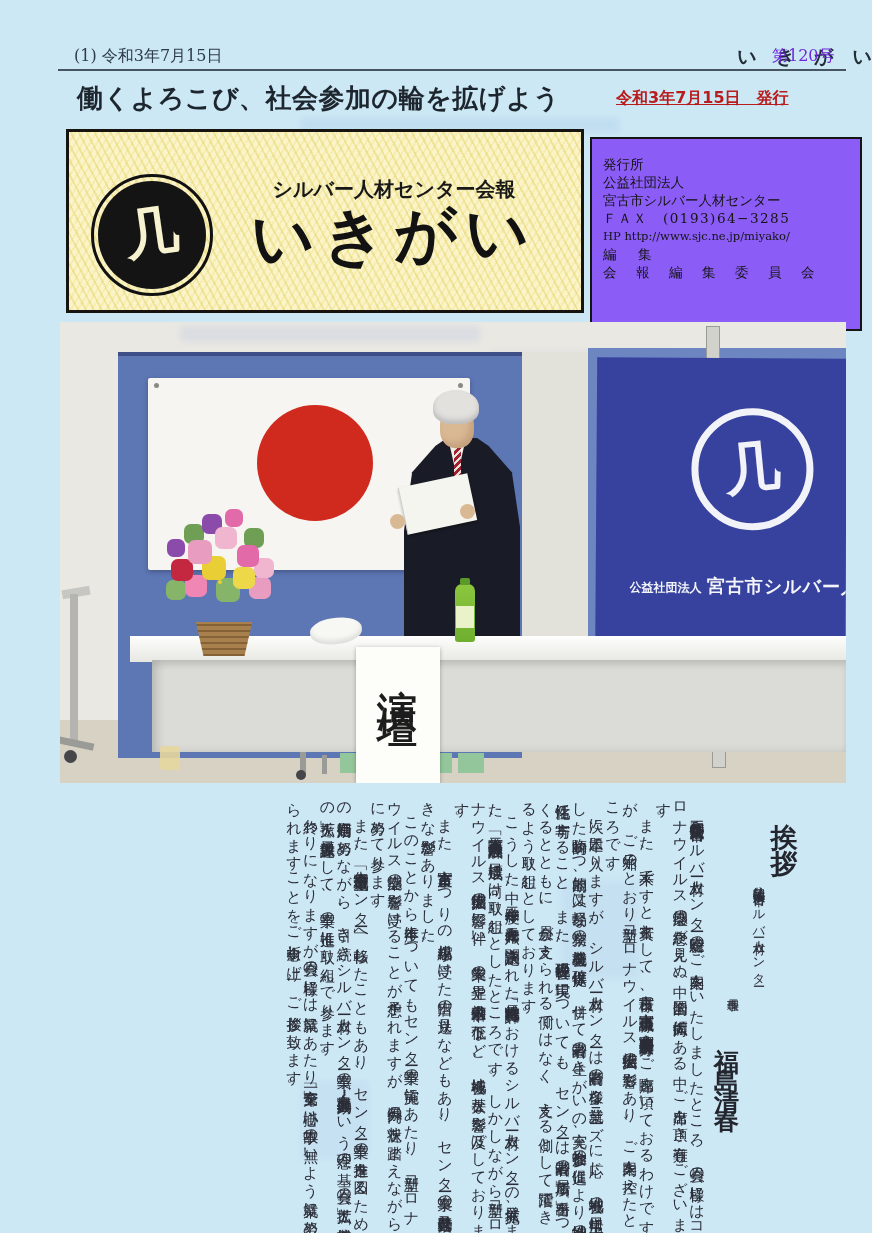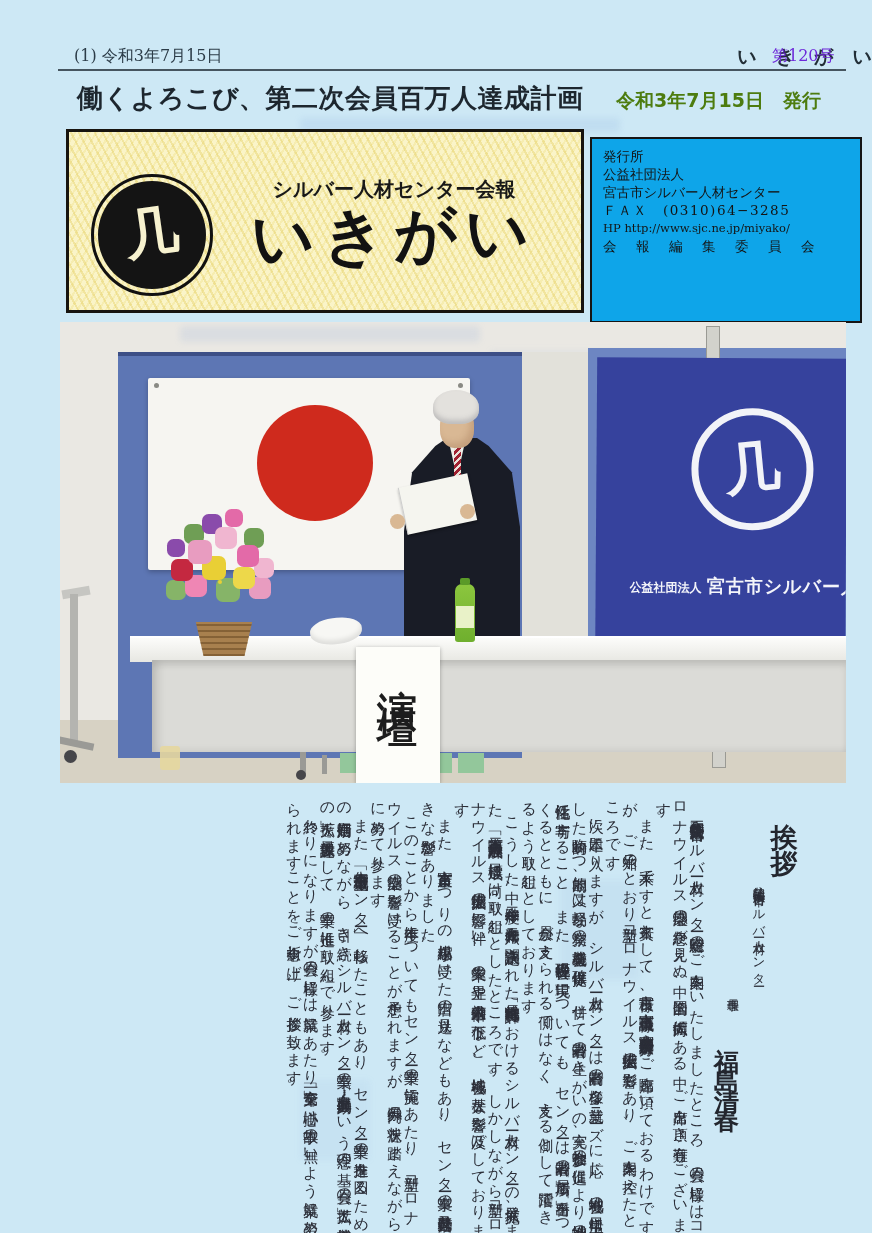--- a/index.html
+++ b/index.html
@@ -9,35 +9,35 @@
   .sans{font-family:"DejaVu Sans","Liberation Sans",sans-serif;}
   .serif{font-family:"DejaVu Serif","Liberation Serif",serif;}
   .vtext{writing-mode:vertical-rl;text-orientation:upright;}
   
   .hdr-date{left:74px;top:46px;font-size:16px;color:#2c3c48;text-align:center;}
   .hdr-title{left:0;right:0;top:44px;text-align:right;font-size:19px;font-weight:bold;color:#222e36;}
   .hdr-issue{left:752px;top:46px;font-size:16px;color:#6d28d9;margin-left:20px;}
   .hdr-rule{left:58px;top:69px;width:788px;border-top:2px solid #46555f;}
   
   .slogan{left:77px;top:81px;font-size:26px;font-weight:bold;color:#1d262e;letter-spacing:0.5px;}
-  .slogan-date{left:616px;top:88px;font-size:19px;font-weight:bold;color:#4d7c0f;}
+  .slogan-date{left:616px;top:88px;font-size:16px;font-weight:bold;color:#b91c1c;text-decoration:underline;}
   
   .masthead{left:66px;top:129px;width:512px;height:178px;border:3px solid #17140f;
     background-color:#faf4c8;
     background-image:
       repeating-linear-gradient(62deg, rgba(226,203,90,.38) 0 2px, rgba(0,0,0,0) 2px 7px),
       repeating-linear-gradient(-58deg, rgba(238,222,130,.34) 0 2px, rgba(0,0,0,0) 2px 6px);}
   .mh-city{left:150px;top:10px;width:350px;text-align:center;font-size:20px;font-weight:bold;color:#181818;}
   .mh-sub{left:150px;top:44px;width:350px;text-align:center;font-size:20px;font-weight:bold;color:#181818;}
   .mh-title{left:150px;top:72px;width:350px;text-align:center;font-size:62px;line-height:1;font-weight:bold;color:#121212;transform:rotate(-1.5deg);letter-spacing:8px;}
   .mh-logo-outer{left:22px;top:42px;width:108px;height:108px;border:3px solid #111;border-radius:50%;padding:4px;}
   .mh-logo-inner{width:100%;height:100%;background:#141414;border-radius:50%;display:flex;align-items:center;justify-content:center;}
   .mh-logo-glyph{color:#f7f2cf;font-size:54px;font-weight:bold;transform:rotate(-8deg) translateY(-2px);}
   
-  .pubbox{left:590px;top:137px;width:251px;height:170px;border:2px solid #151515;background:#0ea5e9;padding:8px 6px 4px 11px;box-sizing:content-box;}
+  .pubbox{left:590px;top:137px;width:251px;height:170px;border:2px solid #151515;background:#8b5cf6;padding:16px 6px 4px 11px;box-sizing:content-box;}
   .pub-line{font-size:13.5px;line-height:18px;color:#141414;white-space:nowrap;}
   .pub-phone{letter-spacing:1.5px;}
   .pub-url{font-size:11.5px;}
   .pub-edit{letter-spacing:4px;}
   .pub-comm{letter-spacing:3px;}
   
   .photo{left:60px;top:322px;width:786px;height:461px;background:#eae8e3;overflow:hidden;}
   .ghost{background:rgba(110,150,210,.12);filter:blur(3px);border-radius:4px;}
   .floor{left:0;top:398px;width:786px;height:63px;background:#d7d2c4;}
   .part-left{left:58px;top:30px;width:404px;height:402px;background:#5d76b4;border-top:4px solid #3d4f86;}
@@ -97,40 +97,41 @@
 </head>
 <body>
 
 <div class="page">
 
   <div class="abs hdr-date serif">(1) 令和3年7月15日</div>
   <div class="abs hdr-title sans">い　き　が　い</div>
   <div class="abs hdr-issue serif">第120号</div>
   <div class="abs hdr-rule"></div>
 
-  <div class="abs slogan sans">働くよろこび、第二次会員百万人達成計画</div>
+  <div class="abs slogan sans">働くよろこび、社会参加の輪を拡げよう</div>
   <div class="abs slogan-date sans">令和3年7月15日　発行</div>
   <div class="abs ghost" style="left:300px;top:118px;width:320px;height:14px;"></div>
 
   <div class="abs masthead">
     <div class="abs mh-logo-outer">
       <div class="mh-logo-inner">
         <span class="mh-logo-glyph serif">几</span>
       </div>
     </div>
     <div class="abs mh-sub sans">シルバー人材センター会報</div>
     <div class="abs mh-title serif">いきがい</div>
   </div>
 
   <div class="abs pubbox">
     <div class="pub-line">発行所</div>
     <div class="pub-line">公益社団法人</div>
     <div class="pub-line">宮古市シルバー人材センター</div>
-    <div class="pub-line pub-phone">ＦＡＸ　(0310)64−3285</div>
+    <div class="pub-line pub-phone">ＦＡＸ　(0193)64−3285</div>
     <div class="pub-line pub-url">HP http://www.sjc.ne.jp/miyako/</div>
+    <div class="pub-line pub-edit">編　集</div>
     <div class="pub-line pub-comm">会　報　編　集　委　員　会</div>
   </div>
 
   <div class="abs photo">
     <div class="abs ghost" style="left:120px;top:4px;width:300px;height:16px;"></div>
     <div class="abs ghost" style="left:430px;top:28px;width:180px;height:60px;background:rgba(110,150,210,.07);"></div>
     <div class="abs floor"></div>
 
     <div class="abs part-left"></div>
     <div class="abs gap-wall"></div>

